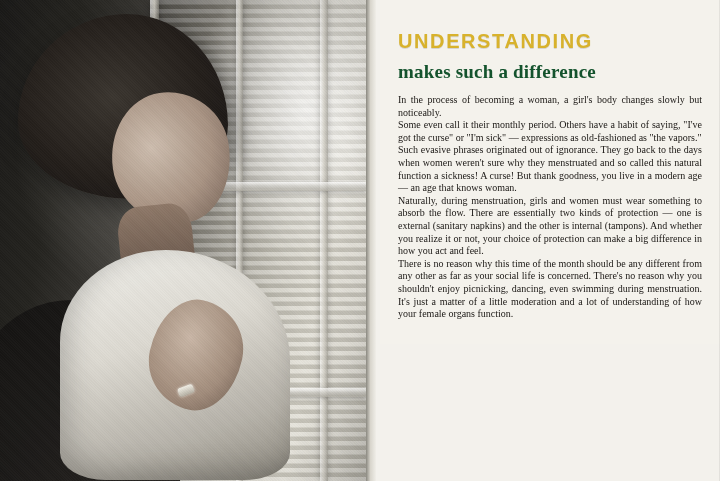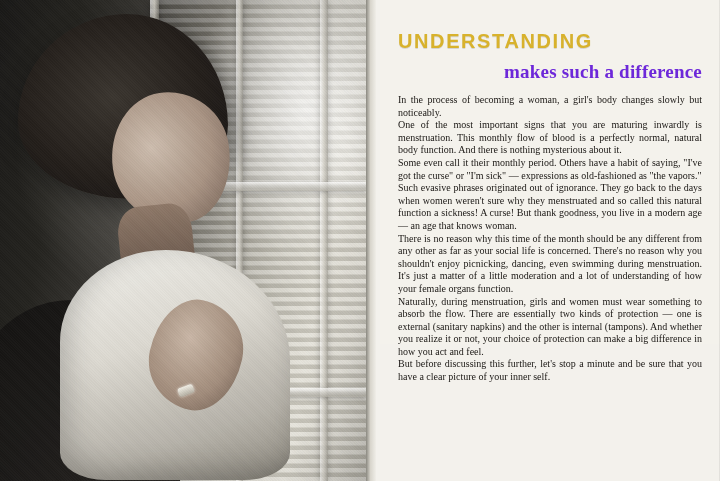--- a/index.html
+++ b/index.html
@@ -178,24 +178,23 @@
     font-weight: bold;
     font-size: 20px;
     letter-spacing: 1.6px;
     color: #d8b22c;
     margin: 0 0 8px 0;
     text-shadow: 0 1px 0 rgba(0,0,0,0.12);
   }
   .subhead {
     font-family: "Liberation Serif", serif;
     font-size: 19px;
-    color: #6d28d9;
+    color: #14532d;
     margin: 0 0 11px 0;
     letter-spacing: 0.2px;
-    text-align: right;
   }
   .body-copy p {
     margin: 0;
     font-size: 10px;
     line-height: 12.6px;
     color: #1a1714;
     text-align: justify;
     text-justify: inter-word;
     hyphens: manual;
   }
@@ -233,24 +232,22 @@
   </div>
 
   <div class="gutter"></div>
 
   <div class="text-page">
     <div class="text-inner">
       <h1 class="headline">UNDERSTANDING</h1>
       <h2 class="subhead">makes such a difference</h2>
       <div class="body-copy">
         <p>In the process of becoming a woman, a girl's body changes slowly but noticeably.</p>
-        <p>One of the most important signs that you are maturing inwardly is menstruation. This monthly flow of blood is a perfectly normal, natural body function. And there is nothing mysterious about it.</p>
         <p>Some even call it their monthly period. Others have a habit of saying, "I've got the curse" or "I'm sick" — expressions as old-fashioned as "the vapors."</p>
         <p>Such evasive phrases originated out of ignorance. They go back to the days when women weren't sure why they menstruated and so called this natural function a sickness! A curse! But thank goodness, you live in a modern age — an age that knows woman.</p>
+        <p>Naturally, during menstruation, girls and women must wear something to absorb the flow. There are essentially two kinds of protection — one is external (sanitary napkins) and the other is internal (tampons). And whether you realize it or not, your choice of protection can make a big difference in how you act and feel.</p>
         <p>There is no reason why this time of the month should be any different from any other as far as your social life is concerned. There's no reason why you shouldn't enjoy picnicking, dancing, even swimming during menstruation. It's just a matter of a little moderation and a lot of understanding of how your female organs function.</p>
-        <p>Naturally, during menstruation, girls and women must wear something to absorb the flow. There are essentially two kinds of protection — one is external (sanitary napkins) and the other is internal (tampons). And whether you realize it or not, your choice of protection can make a big difference in how you act and feel.</p>
-        <p>But before discussing this further, let's stop a minute and be sure that you have a clear picture of your inner self.</p>
       </div>
     </div>
     <div class="page-edge"></div>
   </div>
 
 </div>
 
 </body></html>

